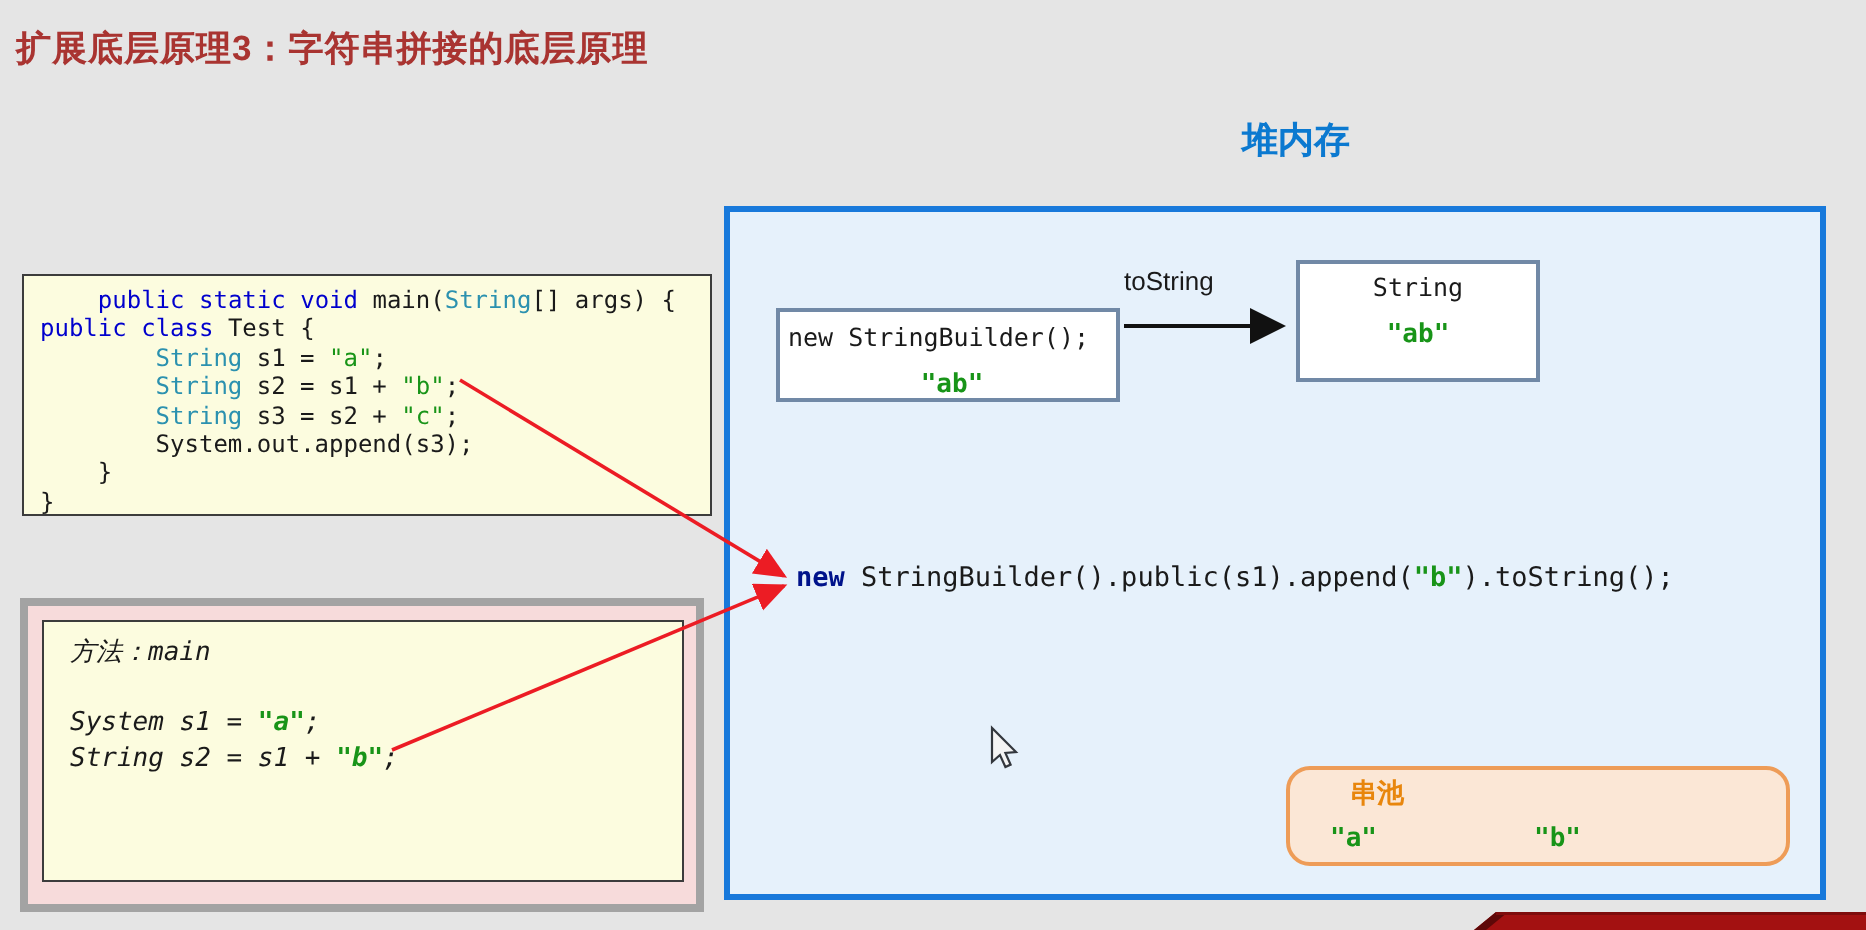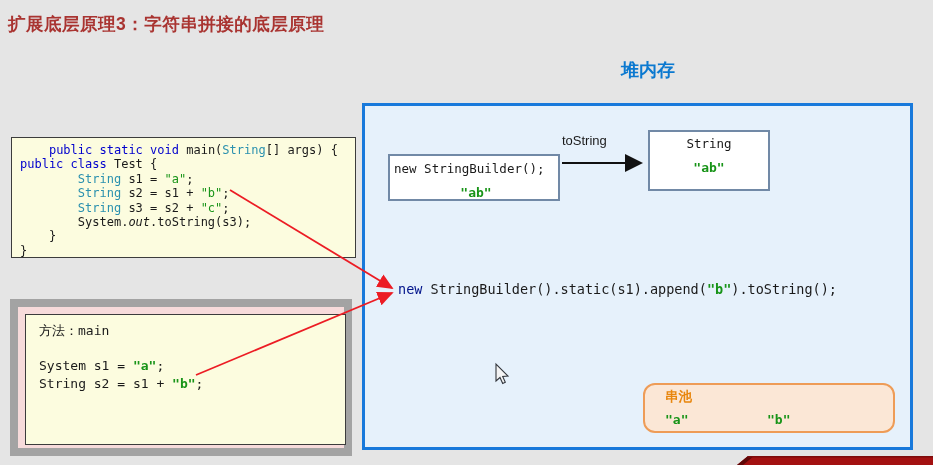--- a/index.html
+++ b/index.html
@@ -43,21 +43,22 @@
     font-size: 12px;
   }
   .cl { height: 14.4px; line-height: 14.4px; white-space: pre; }
 
   
   .stack-outer {
     position: absolute;
     left: 10px; top: 299px;
     width: 342px; height: 157px;
     background: #F7DBDB;
-    border: 8px solid #a3a3a3;
+    border: 4px solid #a3a3a3;
+    font-style: italic;
   }
   .stack-inner {
     position: absolute;
     left: 7px; top: 7px;
     width: 321px; height: 131px;
     background: #FCFCDF;
     border: 1px solid #3C3C3C;
     padding: 7px 0 0 13px;
     font-family: "DejaVu Sans Mono", "Liberation Mono", monospace;
     font-size: 13px;
@@ -109,21 +110,21 @@
   .pool-box {
     position: absolute;
     left: 643px; top: 383px;
     width: 252px; height: 50px;
     background: #FBE7D6;
     border: 2px solid #EE9C57;
     border-radius: 12px;
   }
   .pool-label {
     position: absolute;
-    left: 20px; top: 3px;
+    left: 30px; top: 3px;
     font-size: 13.5px;
     font-weight: bold;
     color: #E8860D;
     white-space: pre;
   }
   .pool-val {
     position: absolute;
     top: 27px;
     font-family: "DejaVu Sans Mono", "Liberation Mono", monospace;
     font-size: 13px;
@@ -133,22 +134,22 @@
   }
   .pool-val-a { left: 20px; }
   .pool-val-b { left: 122px; }
 
   
   .sg-p { color: #1A1A1A; }
   .sg-k { color: #0000CD; }
   .sg-t { color: #2B91AF; }
   .sg-s { color: #189418; }
   .sg-b { color: #189418; font-weight: bold; }
-  .sg-i { color: #1A1A1A; font-style: italic; }
-  .sg-n { color: #00138B; font-weight: normal; }
+  .sg-i { color: #1A1A1A; }
+  .sg-n { color: #00138B; font-weight: bold; }
 
   .overlay {
     position: absolute;
     left: 0; top: 0;
     width: 933px; height: 465px;
     pointer-events: none;
   }
 </style>
 </head>
 <body>
@@ -156,21 +157,21 @@
 <div class="stage">
 
   <div class="page-title">扩展底层原理3：字符串拼接的底层原理</div>
 
   <div class="code-box">
     <div class="cl"><span class="sg-p">    </span><span class="sg-k">public</span><span class="sg-p"> </span><span class="sg-k">static</span><span class="sg-p"> </span><span class="sg-k">void</span><span class="sg-p"> main(</span><span class="sg-t">String</span><span class="sg-p">[] args) {</span></div>
     <div class="cl"><span class="sg-k">public</span><span class="sg-p"> </span><span class="sg-k">class</span><span class="sg-p"> Test {</span></div>
     <div class="cl"><span class="sg-p">        </span><span class="sg-t">String</span><span class="sg-p"> s1 = </span><span class="sg-s">"a"</span><span class="sg-p">;</span></div>
     <div class="cl"><span class="sg-p">        </span><span class="sg-t">String</span><span class="sg-p"> s2 = s1 + </span><span class="sg-s">"b"</span><span class="sg-p">;</span></div>
     <div class="cl"><span class="sg-p">        </span><span class="sg-t">String</span><span class="sg-p"> s3 = s2 + </span><span class="sg-s">"c"</span><span class="sg-p">;</span></div>
-    <div class="cl"><span class="sg-p">        System.</span><span class="sg-i">out</span><span class="sg-p">.toString(s3);</span></div>
+    <div class="cl"><span class="sg-p">        System.</span><span class="sg-i">out</span><span class="sg-p">.append(s3);</span></div>
     <div class="cl"><span class="sg-p">    }</span></div>
     <div class="cl"><span class="sg-p">}</span></div>
   </div>
 
   <div class="section-label stack-label">栈内存</div>
   <div class="stack-outer">
     <div class="stack-inner">
       <div class="sl"><span class="sg-p">方法：main</span></div>
       <div class="sl"></div>
       <div class="sl"><span class="sg-p">System s1 = </span><span class="sg-b">"a"</span><span class="sg-p">;</span></div>
@@ -186,21 +187,21 @@
     <div class="obj-value">"ab"</div>
   </div>
 
   <div class="tostring-label">toString</div>
 
   <div class="obj-box string-box">
     <div>String</div>
     <div class="obj-value">"ab"</div>
   </div>
 
-  <div class="expression"><span class="sg-n">new</span><span class="sg-p"> StringBuilder().static(s1).append(</span><span class="sg-b">"b"</span><span class="sg-p">).toString();</span></div>
+  <div class="expression"><span class="sg-n">new</span><span class="sg-p"> StringBuilder().public(s1).append(</span><span class="sg-b">"b"</span><span class="sg-p">).toString();</span></div>
 
   <div class="pool-box">
     <div class="pool-label">串池</div>
     <div class="pool-val pool-val-a">"a"</div>
     <div class="pool-val pool-val-b">"b"</div>
   </div>
 
   <svg class="overlay" viewBox="0 0 933 465" xmlns="http://www.w3.org/2000/svg">
     <defs>
       <marker id="redArrow" markerWidth="11" markerHeight="9" refX="8" refY="4" orient="auto">

